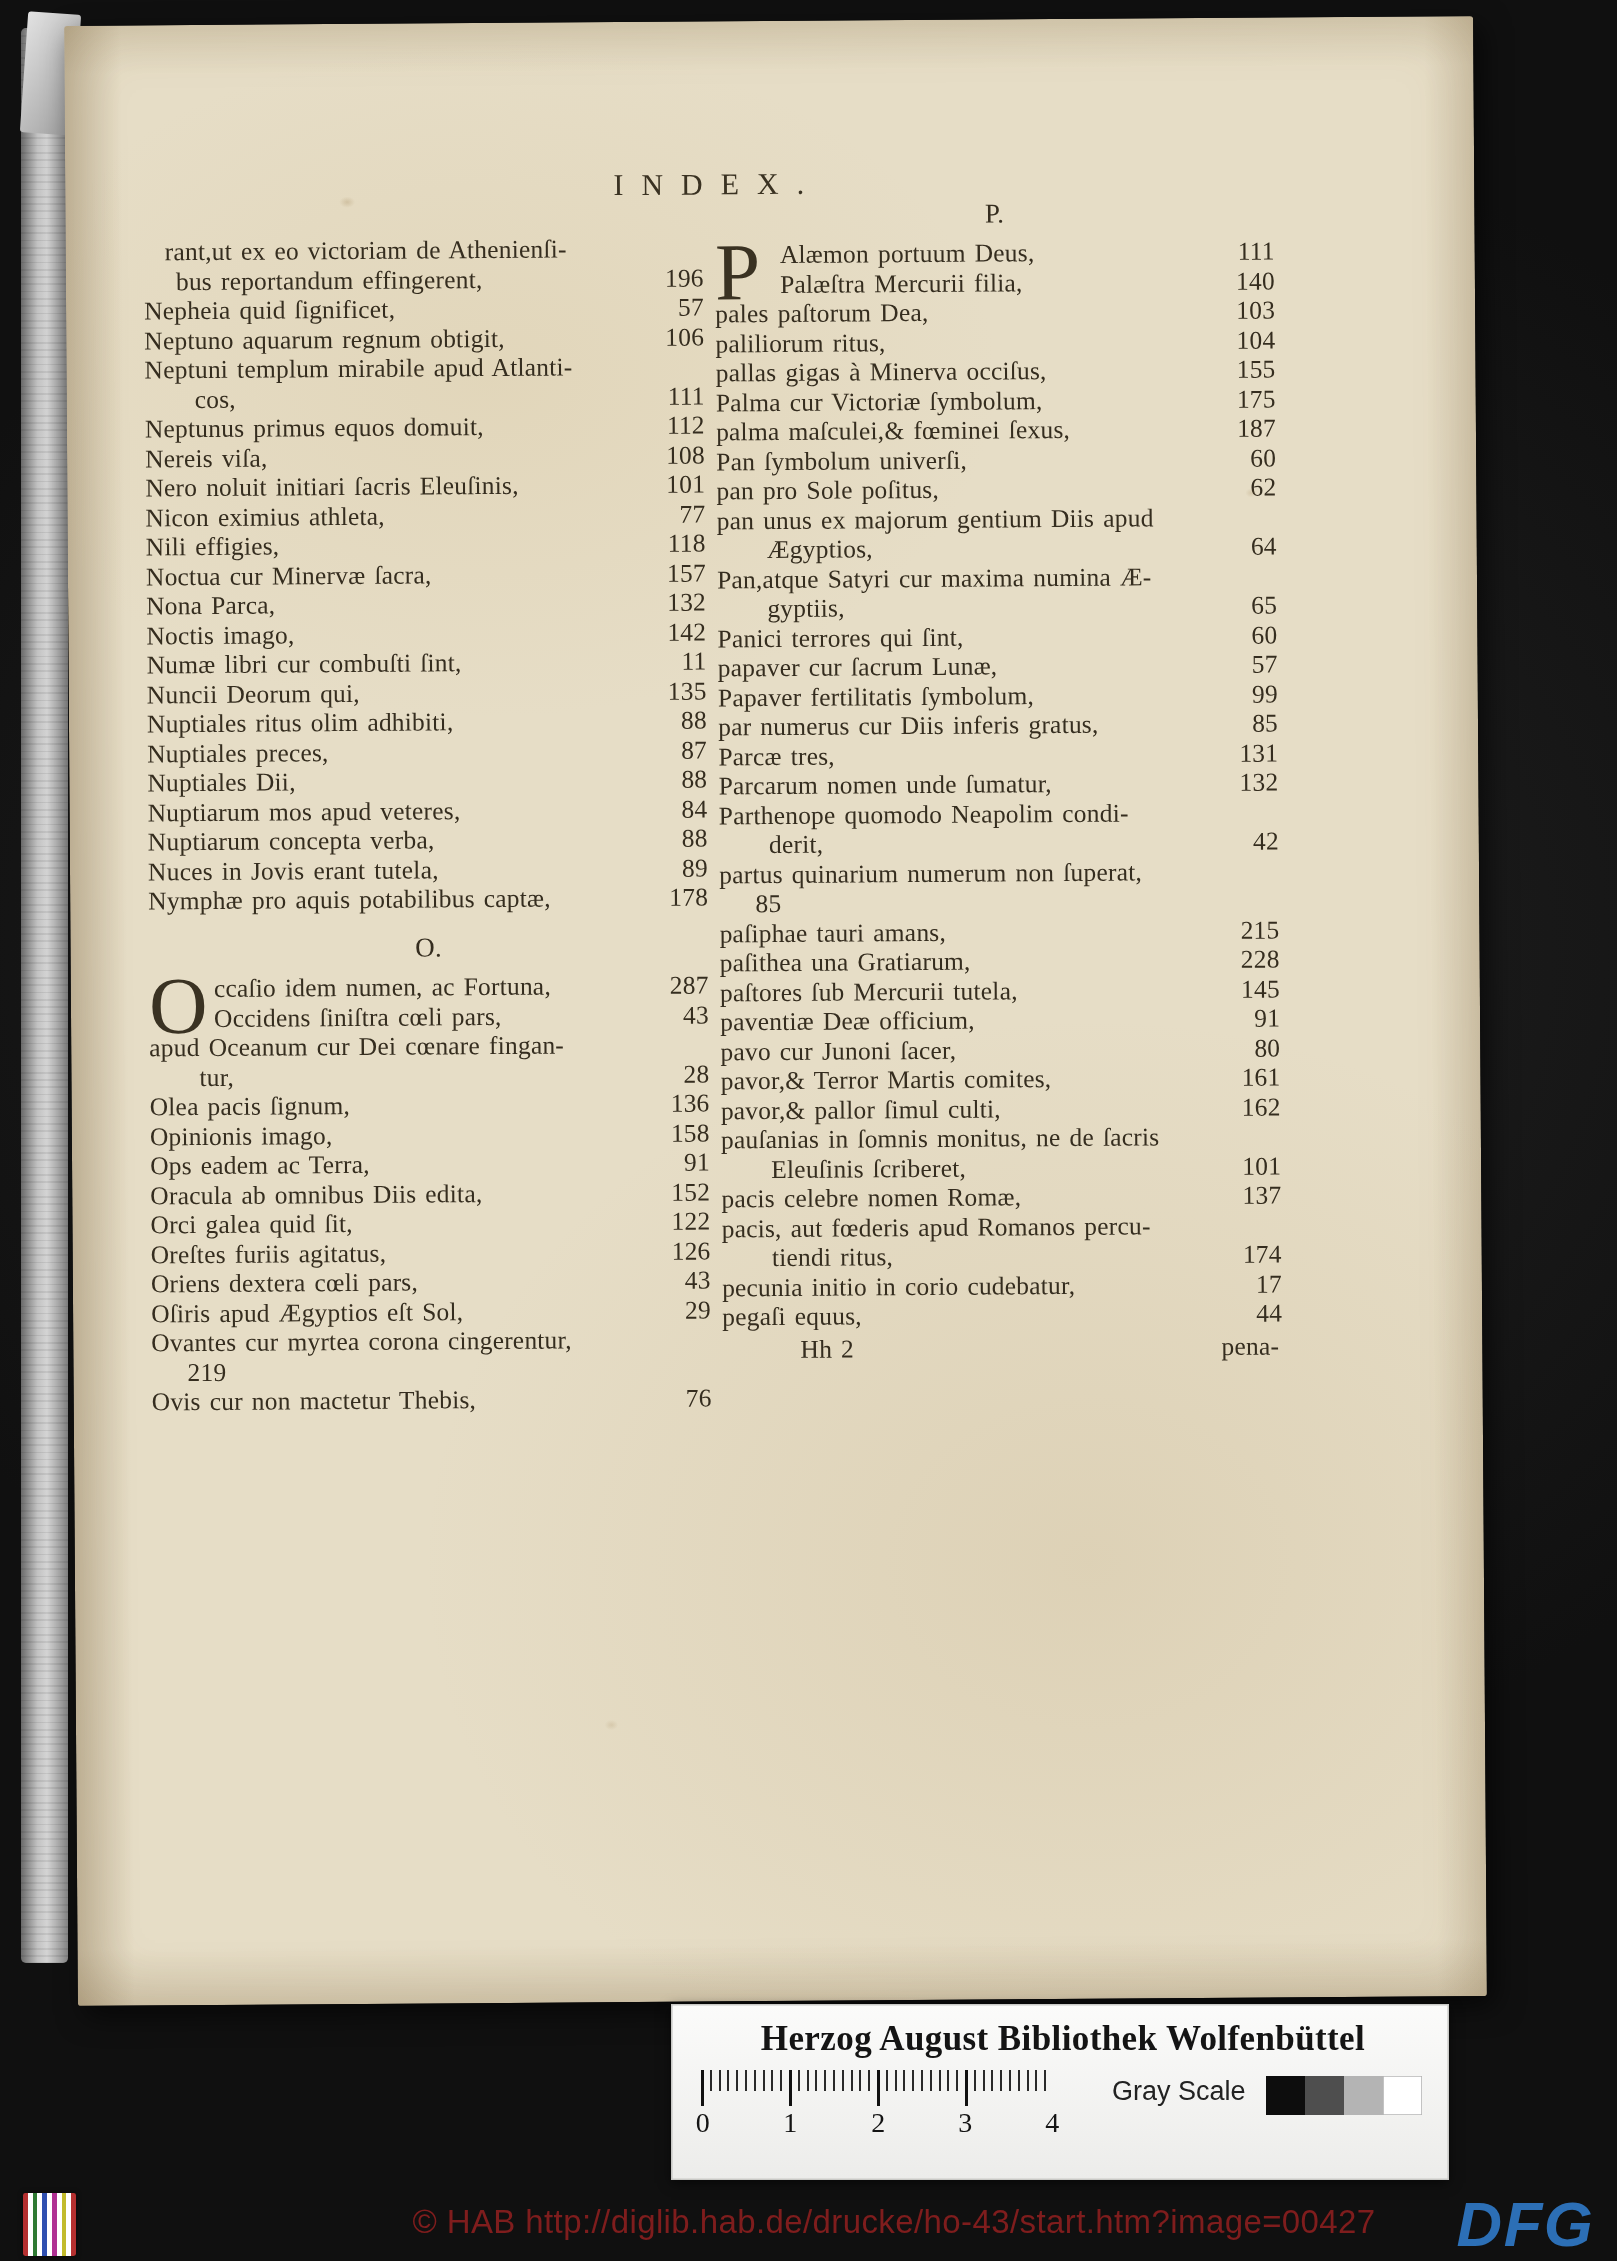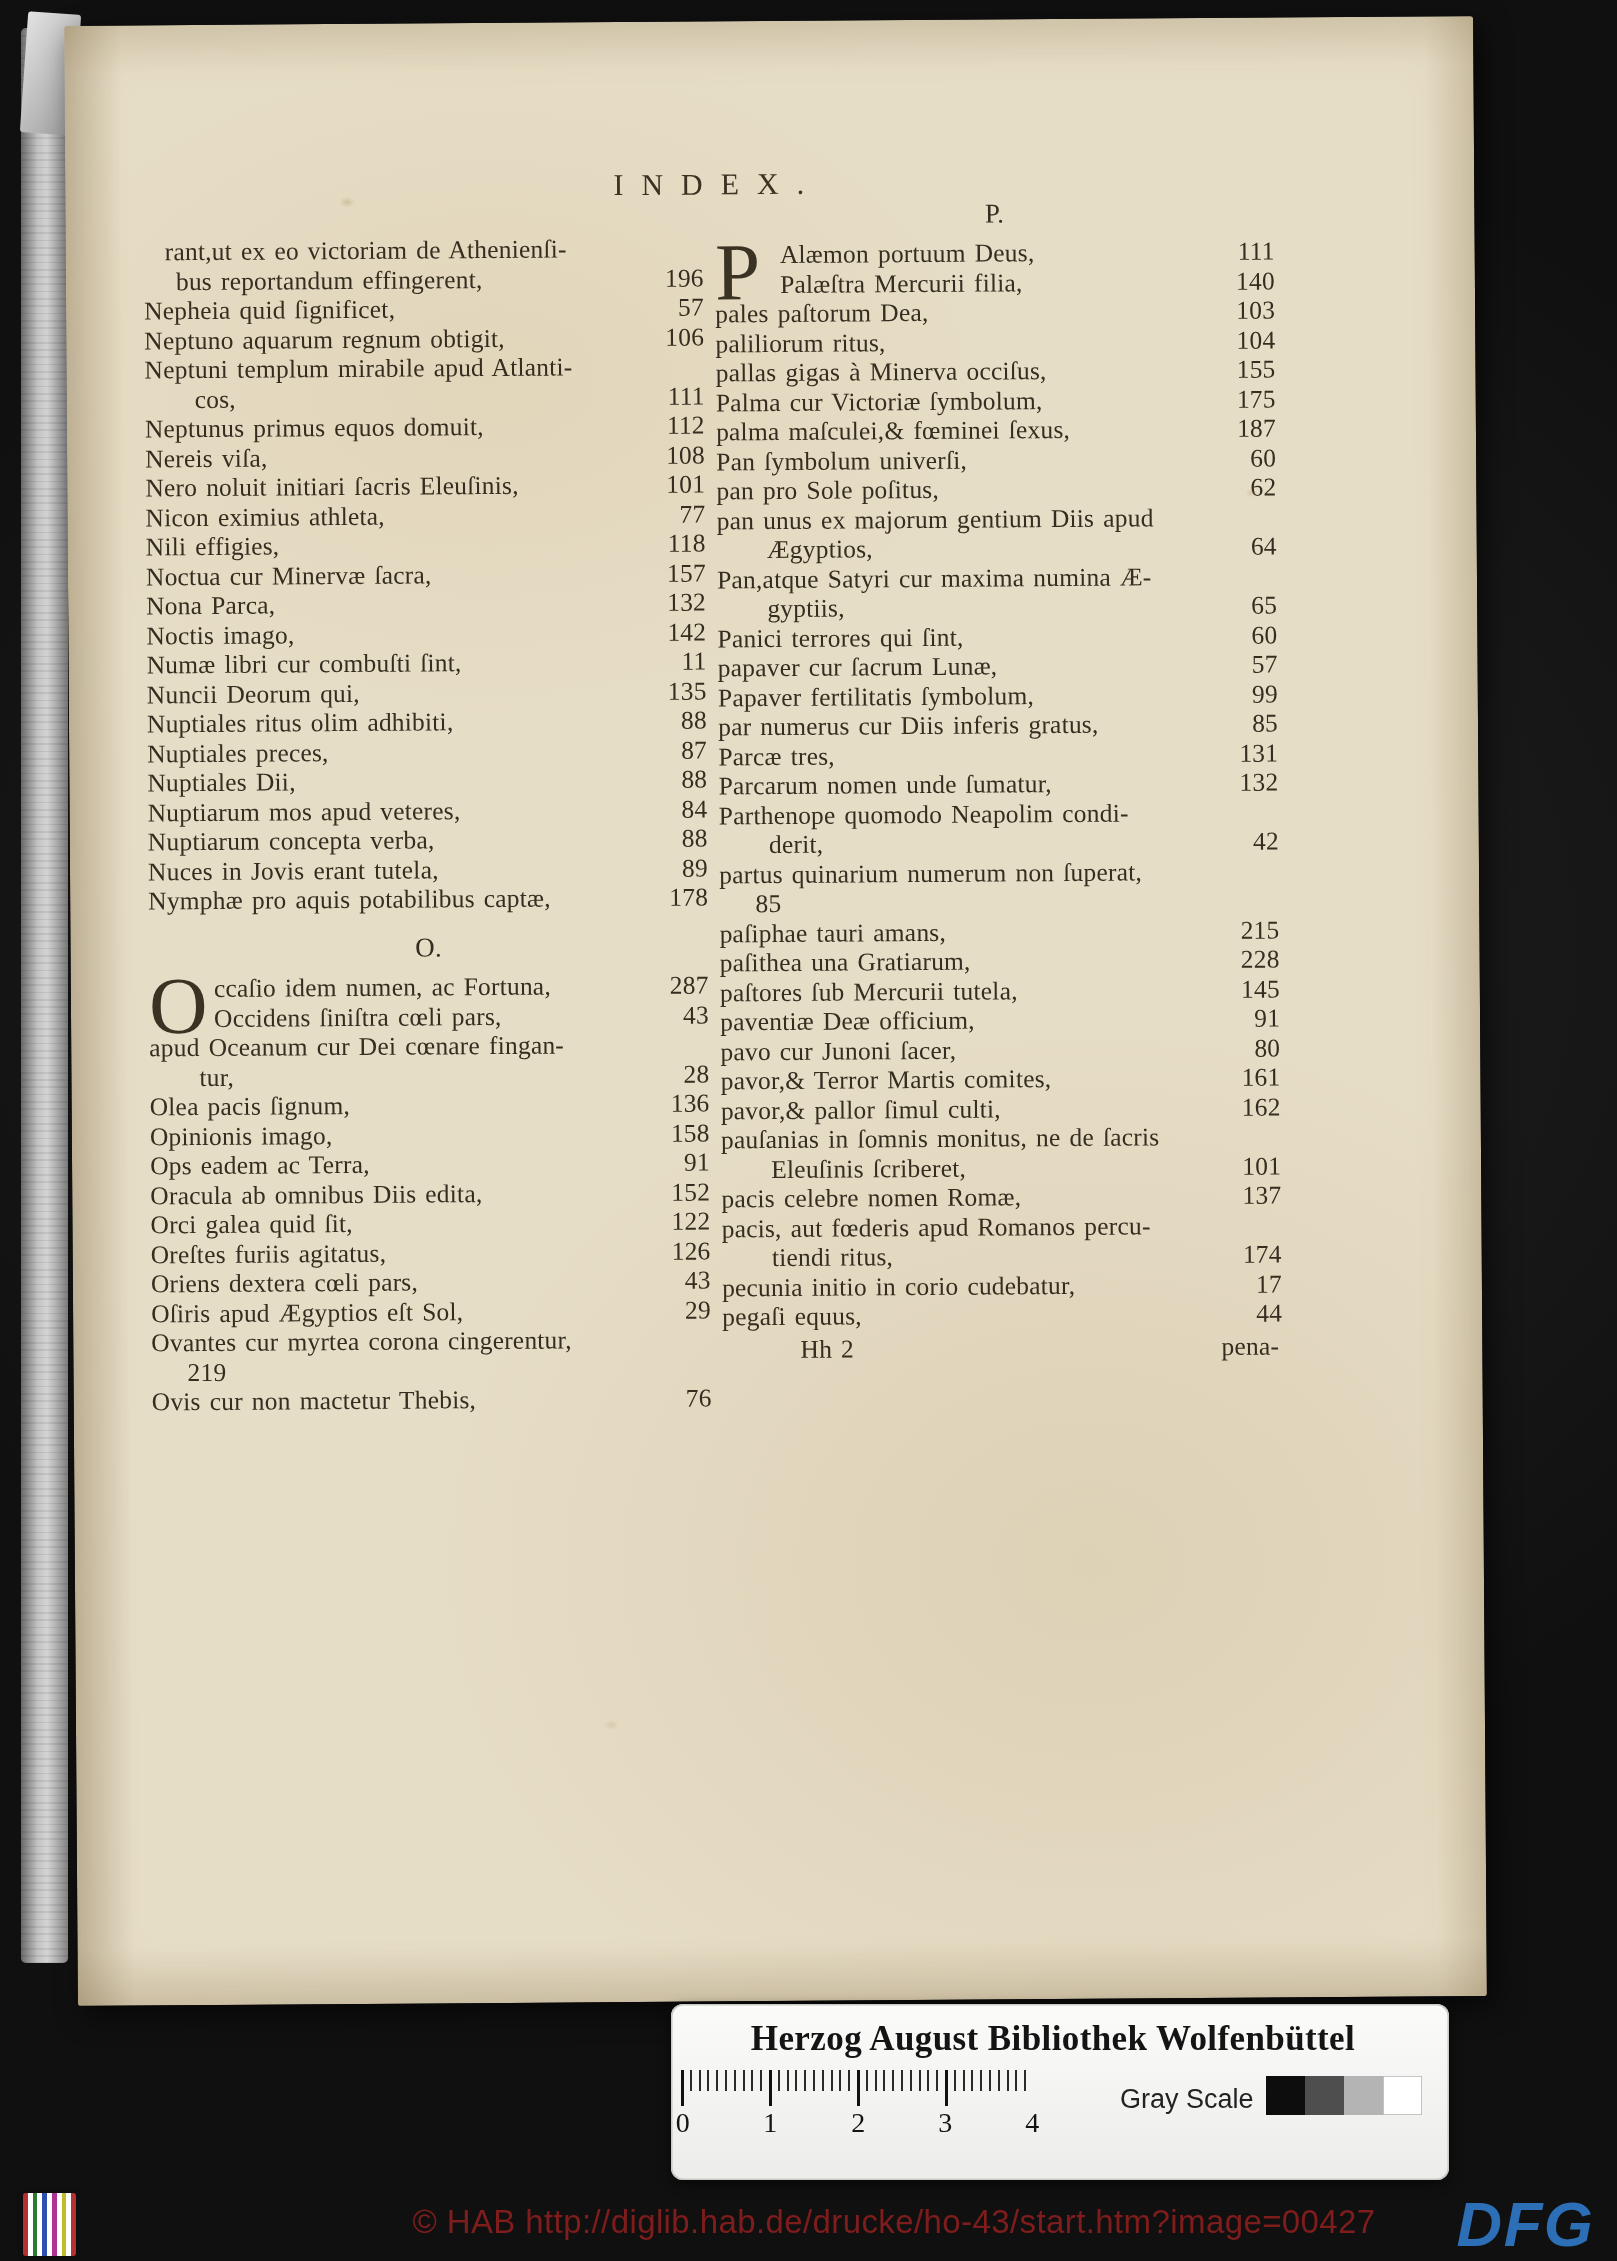--- a/index.html
+++ b/index.html
@@ -59,42 +59,42 @@
   .line .n{margin-left:auto;padding-left:8px;}
   .shead{text-align:center;font-size:27px;margin:19.4px 0 9.7px 0;}
   .col2 .shead:first-child{margin-top:0;}
   .dcline{position:relative;padding-left:65px;}
   .dropcap{position:absolute;left:0;top:1.6px;font-size:81px;line-height:60px;color:#3a3222;}
   .sigline{display:flex;margin-top:3.2px;}
   .sigline .sig{margin-left:78px;}
   .sigline .catch{margin-left:auto;padding-right:3.2px;}
   
   .plate{
-    position:absolute;left:671px;top:2004px;width:778px;height:176px;border-radius:12px;
+    position:absolute;left:671px;top:2004px;width:778px;height:176px;border-radius:0;
     background:linear-gradient(180deg,#fbfbfa,#ececea);
     box-shadow:0 3.2px 11.3px rgba(0,0,0,.55), inset 0 0 0 1.6px #c9c9c6;
-    box-sizing:border-box;padding:13px 21px 0 7px;
+    box-sizing:border-box;padding:13px 21px 0 27px;
     font-family:"Liberation Serif", serif;color:#141414;
   }
   .plate-title{text-align:center;font-size:35px;font-weight:bold;margin:1.6px 0 11.3px 0;letter-spacing:0.4px;}
   .plate-row{display:flex;align-items:flex-start;}
   .ruler{width:356px;margin-left:3.2px;}
   .ticks{position:relative;width:351px;height:36px;}
   .ticks::before{
     content:"";position:absolute;left:0;top:0;width:100%;height:21px;
     background:repeating-linear-gradient(90deg,#2a2a2a 0 2px, transparent 2px 8.8px);
   }
   .ticks::after{
     content:"";position:absolute;left:0;top:0;width:100%;height:36px;
     background:repeating-linear-gradient(90deg,#111 0 2.8px, transparent 2.8px 88px);
   }
   .nums{position:relative;width:351px;height:34px;font-size:28px;}
   .nums span{position:absolute;top:1.6px;transform:translateX(-50%);}
   .n0{left:1.6px;} .n1{left:89px;} .n2{left:177px;} .n3{left:264px;} .n4{left:351px;}
-  .gs{display:flex;align-items:flex-end;gap:12px;margin-left:auto;margin-top:6.5px;padding-right:6.5px;}
+  .gs{display:flex;align-items:flex-start;gap:20px;margin-left:auto;margin-top:6.5px;padding-right:6.5px;}
   .gs-label{font-family:"Liberation Sans", sans-serif;font-size:27px;color:#222;}
   .swatches{display:flex;}
   .swatch{width:39px;height:39px;display:inline-block;}
   .sw1{background:#0d0d0d;} .sw2{background:#4e4e4e;} .sw3{background:#b4b4b4;}
   .sw4{background:#ffffff;box-shadow:inset 0 0 0 0.8px #b5b5b5;}
   
   .color-strip{
     position:absolute;left:22.6px;top:2193px;width:53px;height:63px;border-radius:2.4px;
     background:
       linear-gradient(90deg,

